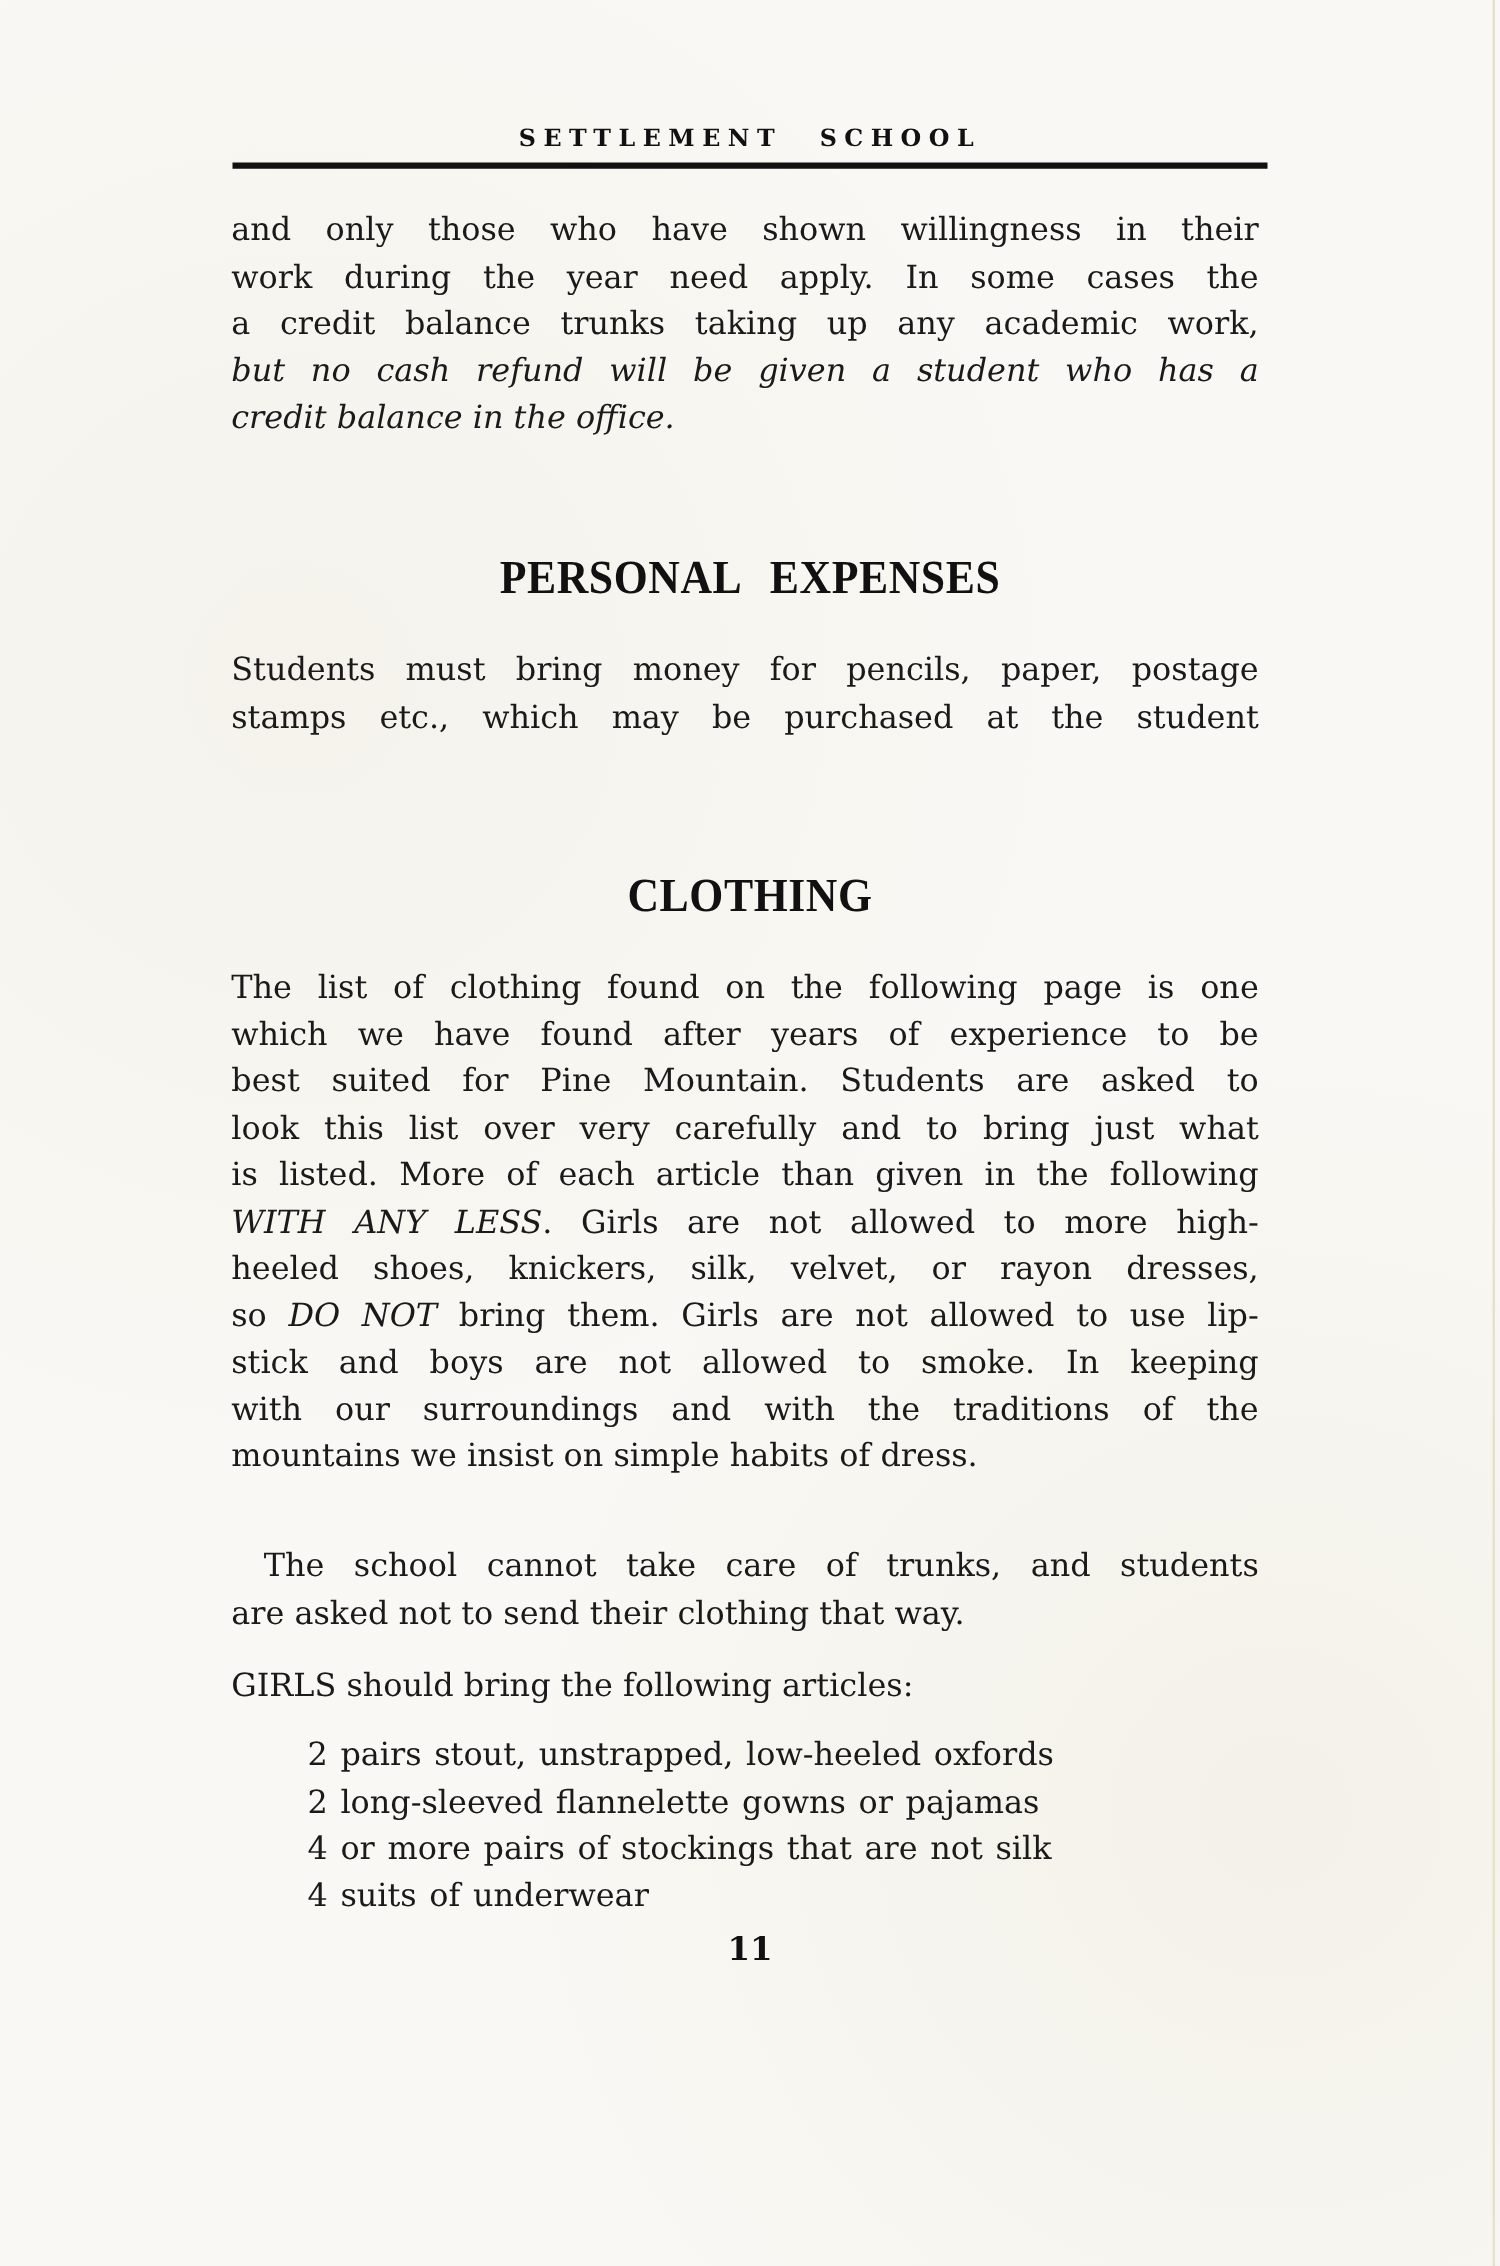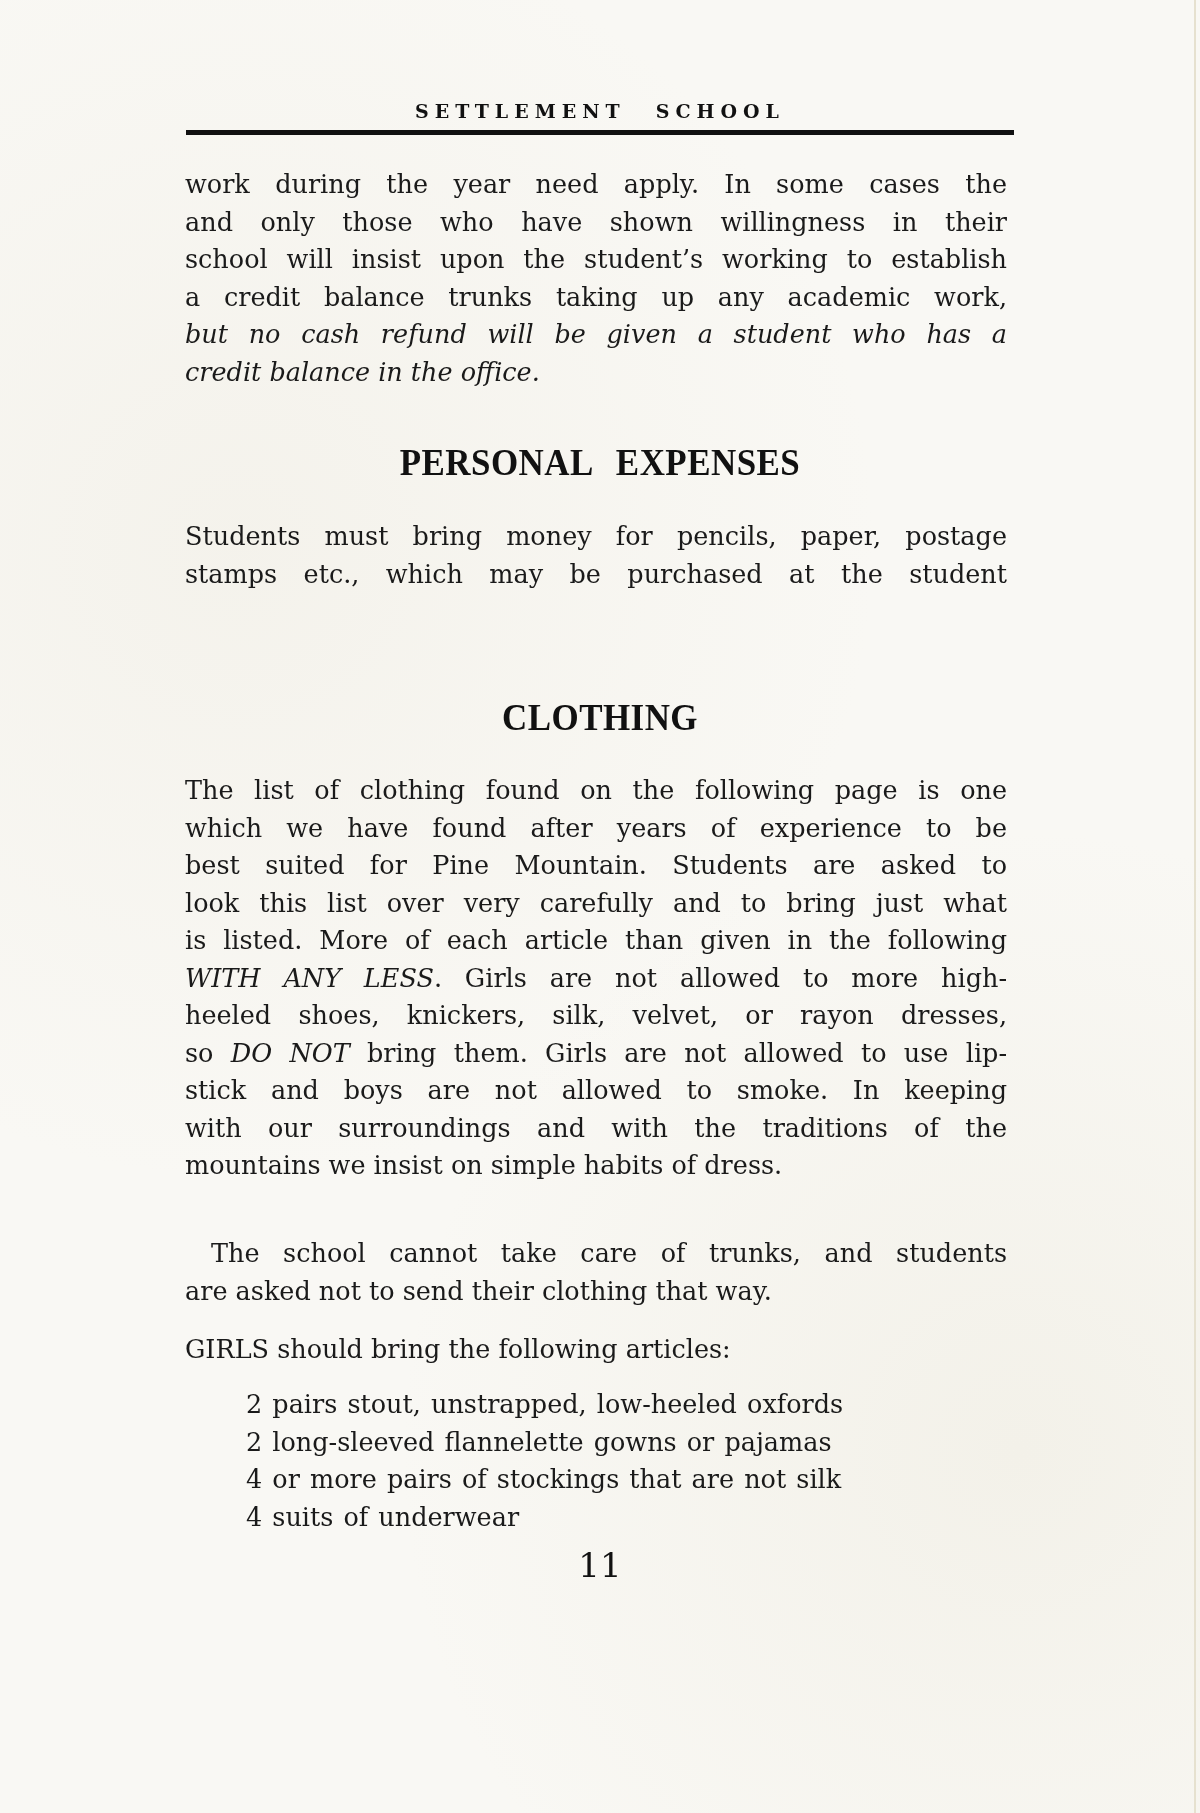--- a/index.html
+++ b/index.html
@@ -47,37 +47,36 @@
       color: #111; transform: scaleX(0.92);
     }
     .heading .sp { display: inline-block; width: 24px; }
     .list {
       position: absolute; left: 210px;
       font-size: 25.5px; line-height: 37.5px;
     }
     .list .item { white-space: nowrap; word-spacing: 2px; margin-left: 36px; }
     .page-number {
       position: absolute; left: 560px; width: 80px; top: 1545px;
-      text-align: center; font-size: 34px; font-weight: normal; color: #111;
+      text-align: center; font-size: 26px; font-weight: bold; color: #111;
     }
   </style>
 </head>
 <body>
 
 <div class="page-edge"></div>
 
 <div class="running-head">
   <span>SETTLEMENT</span><span class="w2">SCHOOL</span>
 </div>
 <div class="head-rule"></div>
 
 <div class="text-block" style="top:166px">
+  <span class="line">and only those who have shown willingness in their</span>
   <span class="line">work during the year need apply. In some cases the</span>
-  <span class="line">and only those who have shown willingness in their</span>
-  <span class="line">school will insist upon the student’s working to establish</span>
   <span class="line">a credit balance trunks taking up any academic work,</span>
   <span class="line it">but no cash refund will be given a student who has a</span>
   <span class="line it last">credit balance in the office.</span>
 </div>
 
 <div class="heading" style="top:440px">
   <span>PERSONAL</span><span class="sp"></span><span>EXPENSES</span>
 </div>
 <div class="text-block" style="top:518px">
   <span class="line">Students must bring money for pencils, paper, postage</span>

